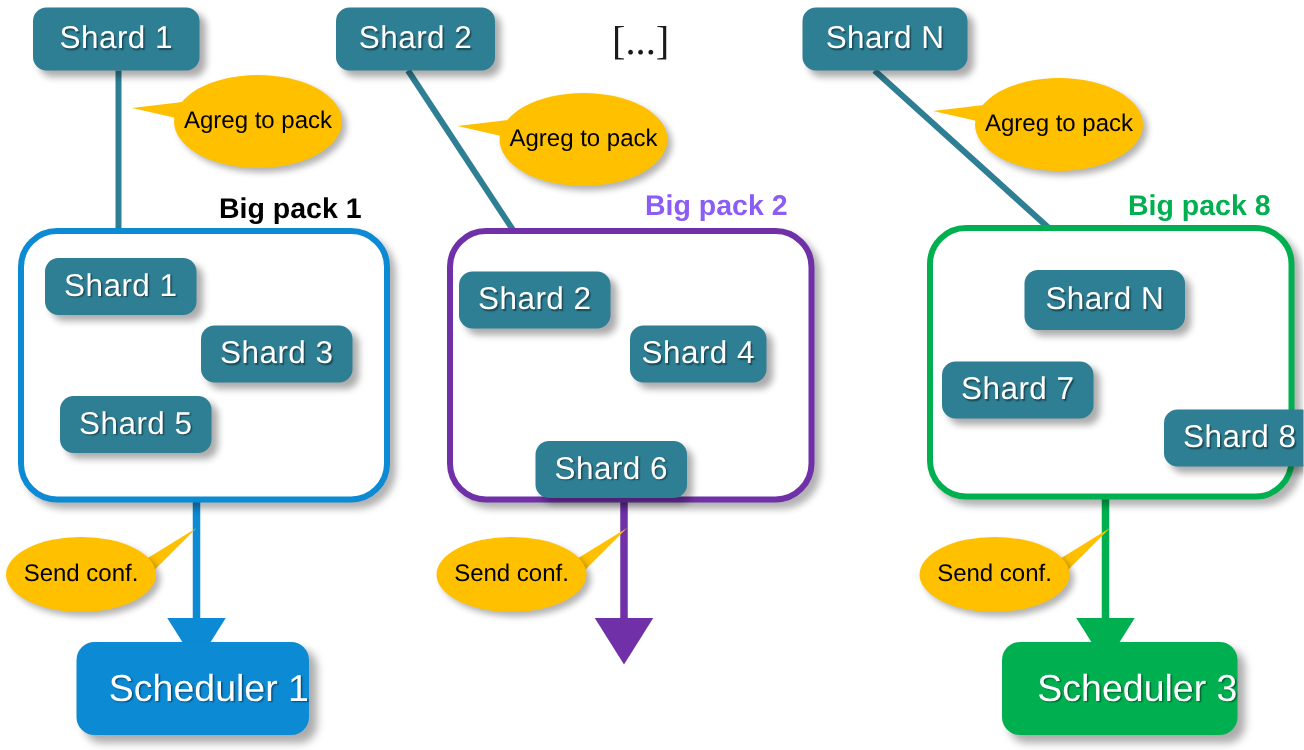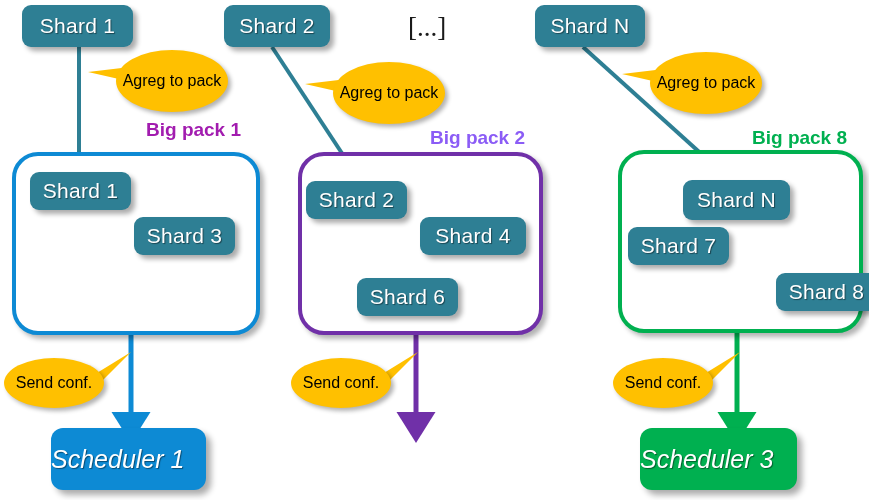--- a/index.html
+++ b/index.html
@@ -61,27 +61,26 @@
     z-index: 6;
   }
 
   
   .scheduler {
     position: absolute;
     color: #ffffff;
     border-radius: 12px;
     display: flex;
     align-items: center;
-    justify-content: flex-start;
+    justify-content: flex-end;
     font-size: 25px;
     text-shadow: 1px 1px 1px rgba(0,0,0,0.45);
     box-shadow: 5px 5px 6px rgba(0,0,0,0.33);
     white-space: nowrap;
     z-index: 5;
-    font-style: italic;
   }
 
   
   .callout {
     position: absolute;
     z-index: 7;
   }
   .callout .bubble {
     position: absolute;
     background: #FFC000;
@@ -181,53 +180,56 @@
 
   <div class="callout" style="left:622px; top:52px; width:140px; height:66px;">
     <svg width="140" height="66" viewBox="0 0 140 66" xmlns="http://www.w3.org/2000/svg">
       <path d="M42,17 L0,22 L44,32 Z" fill="#FFC000"></path>
     </svg>
     <div class="bubble" style="left:28px; top:0px; width:112px; height:62px;">
       <span>Agreg to pack</span>
     </div>
   </div>
 
-  <div class="pack-label" style="left:146px; top:119px; color:#a21caf;">Big pack 1</div>
+  <div class="pack-label" style="left:146px; top:129px; color:#000000;">Big pack 1</div>
 
   <div class="pack-box" style="left:12px; top:152px; width:240px; height:175px; border-color:#0D8AD4;"></div>
 
   <div class="shard" style="left:30px; top:172px; width:101px; height:38px;">
     <span>Shard 1</span>
   </div>
   <div class="shard" style="left:134px; top:217px; width:101px; height:38px;text-align:right;">
     <span>Shard 3</span>
   </div>
+  <div class="shard" style="left:40px; top:264px; width:101px; height:38px;">
+    <span>Shard 5</span>
+  </div>
 
   <div class="pack-label" style="left:430px; top:127px; color:#8b5cf6;">Big pack 2</div>
 
   <div class="pack-box" style="left:298px; top:152px; width:237px; height:175px; border-color:#7030A8;"></div>
 
   <div class="shard" style="left:306px; top:181px; width:101px; height:38px;">
     <span>Shard 2</span>
   </div>
-  <div class="shard" style="left:420px; top:217px; width:106px; height:38px;">
+  <div class="shard" style="left:420px; top:217px; width:91px; height:38px;">
     <span>Shard 4</span>
   </div>
-  <div class="shard" style="left:357px; top:278px; width:101px; height:38px;">
+  <div class="shard" style="left:357px; top:294px; width:101px; height:38px;">
     <span>Shard 6</span>
   </div>
 
   <div class="pack-label" style="left:752px; top:127px; color:#00B050;">Big pack 8</div>
 
   <div class="pack-box" style="left:618px; top:150px; width:237px; height:175px; border-color:#00B050;"></div>
 
   <div class="shard" style="left:683px; top:180px; width:107px; height:40px;">
     <span>Shard N</span>
   </div>
-  <div class="shard" style="left:628px; top:227px; width:101px; height:38px;">
+  <div class="shard" style="left:628px; top:241px; width:101px; height:38px;">
     <span>Shard 7</span>
   </div>
   <div class="shard" style="left:740px; top:273px; width:101px; height:38px;margin-left:36px;">
     <span>Shard 8</span>
   </div>
 
   <div class="callout" style="left:4px; top:346px; width:130px; height:56px;">
     <svg width="130" height="56" viewBox="0 0 130 56" xmlns="http://www.w3.org/2000/svg">
       <path d="M88,30 L127,6 L96,37 Z" fill="#FFC000"></path>
     </svg>
@@ -252,17 +254,17 @@
     <div class="bubble" style="left:0px; top:12px; width:100px; height:50px;">
       <span>Send conf.</span>
     </div>
   </div>
 
   <div class="scheduler" style="left:51px; top:428px; width:155px; height:62px; background:#0D8AD4;">
     <span>Scheduler 1</span>
   </div>
 
 
-  <div class="scheduler" style="left:640px; top:428px; width:157px; height:62px; background:#00B050;">
+  <div class="scheduler" style="left:668px; top:428px; width:157px; height:62px; background:#00B050;">
     <span>Scheduler 3</span>
   </div>
 
 </div>
 
 </body></html>

